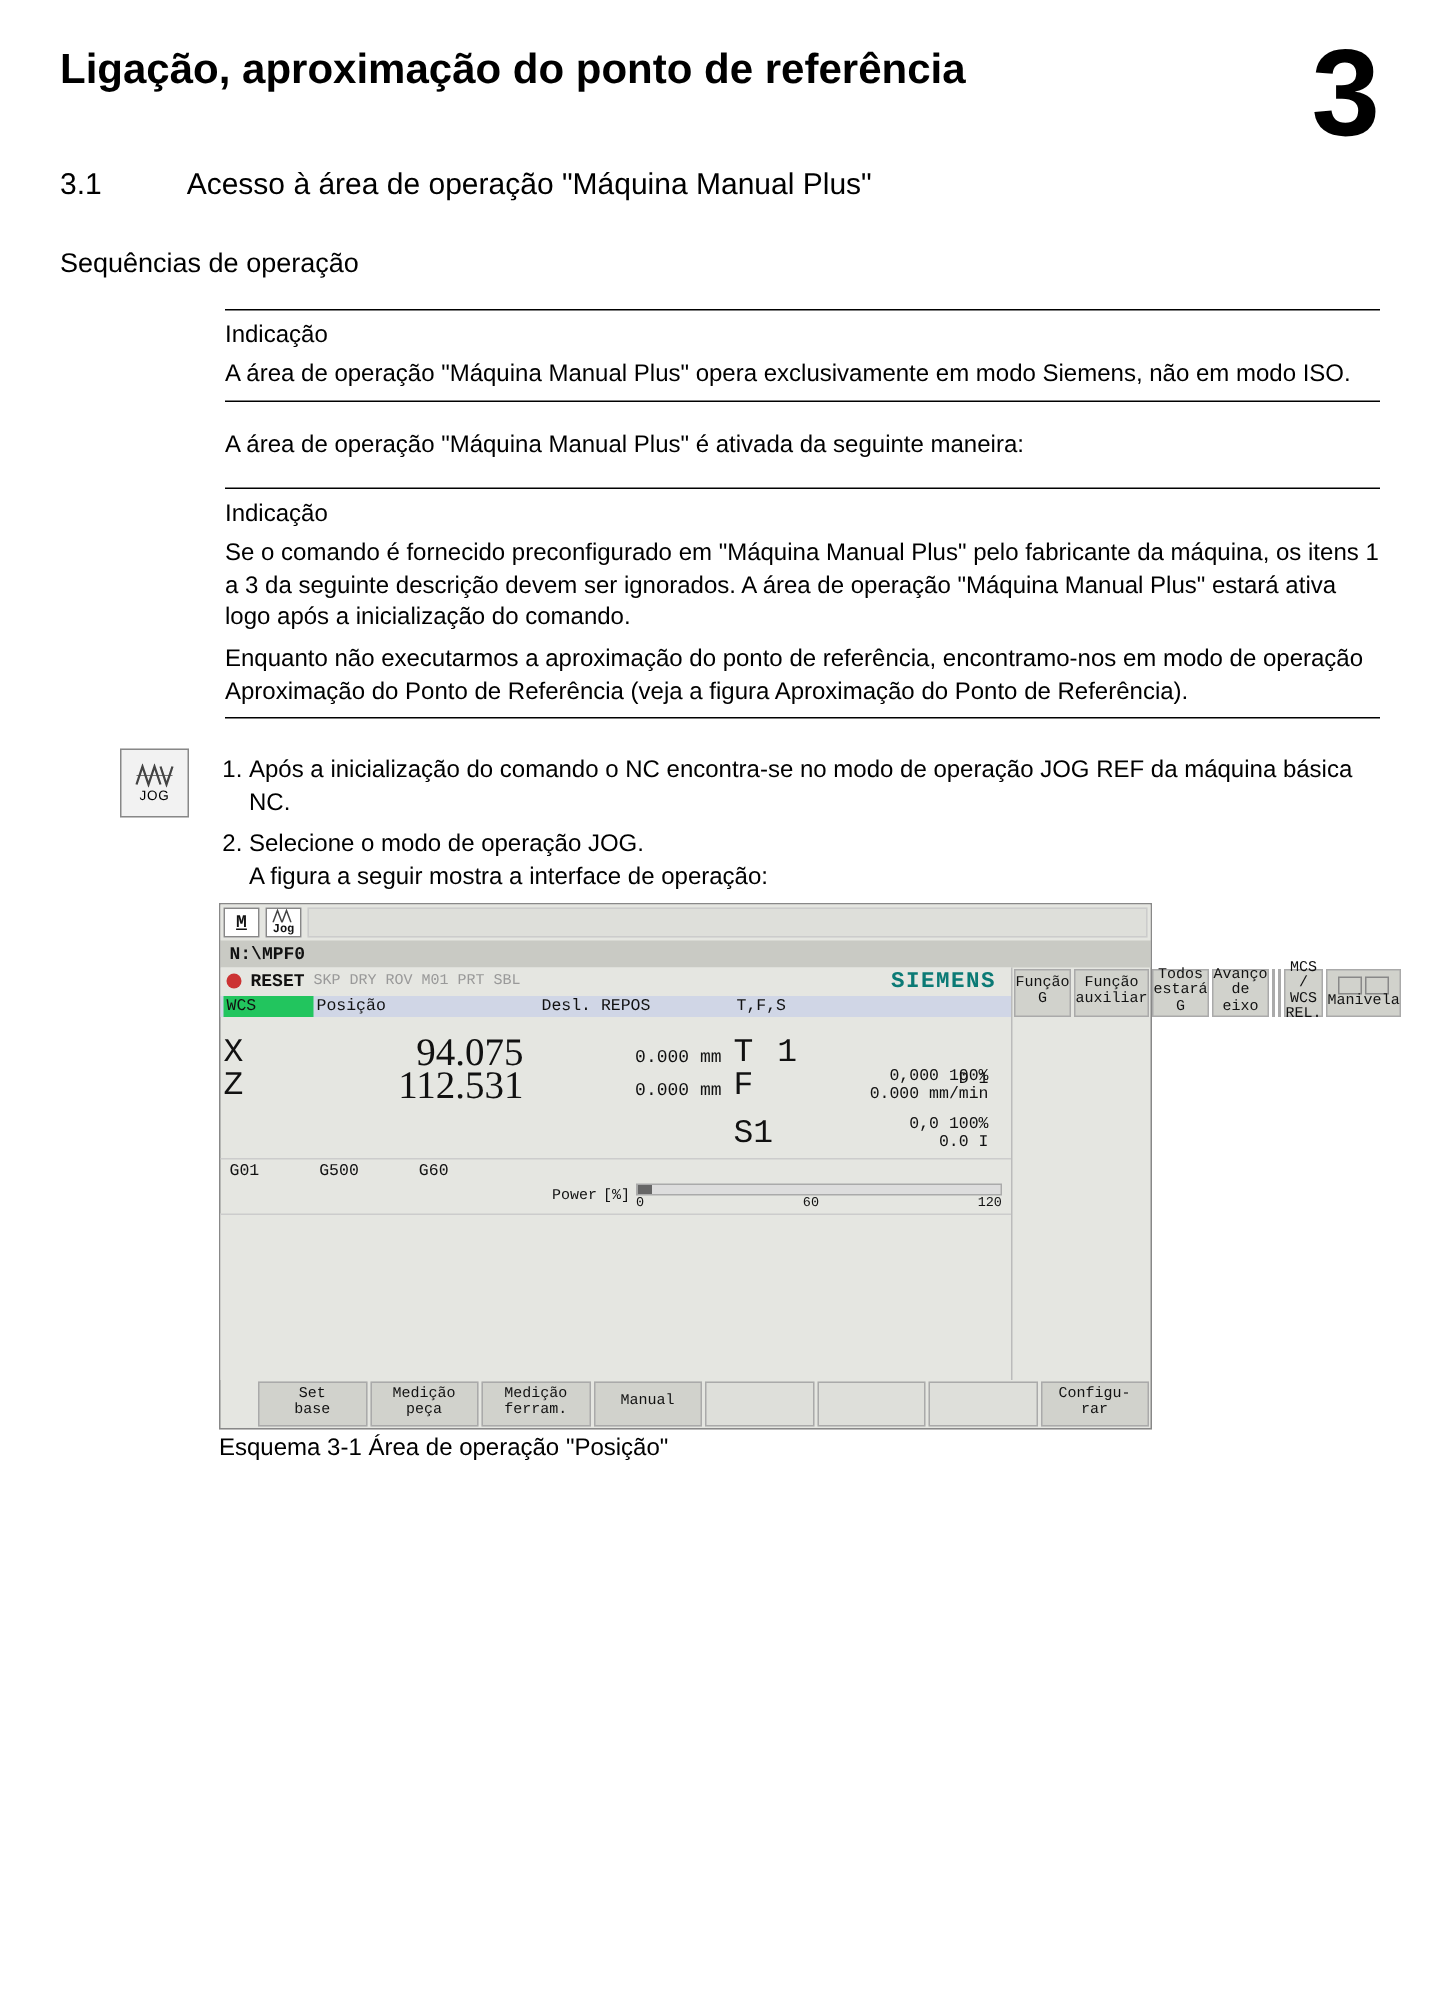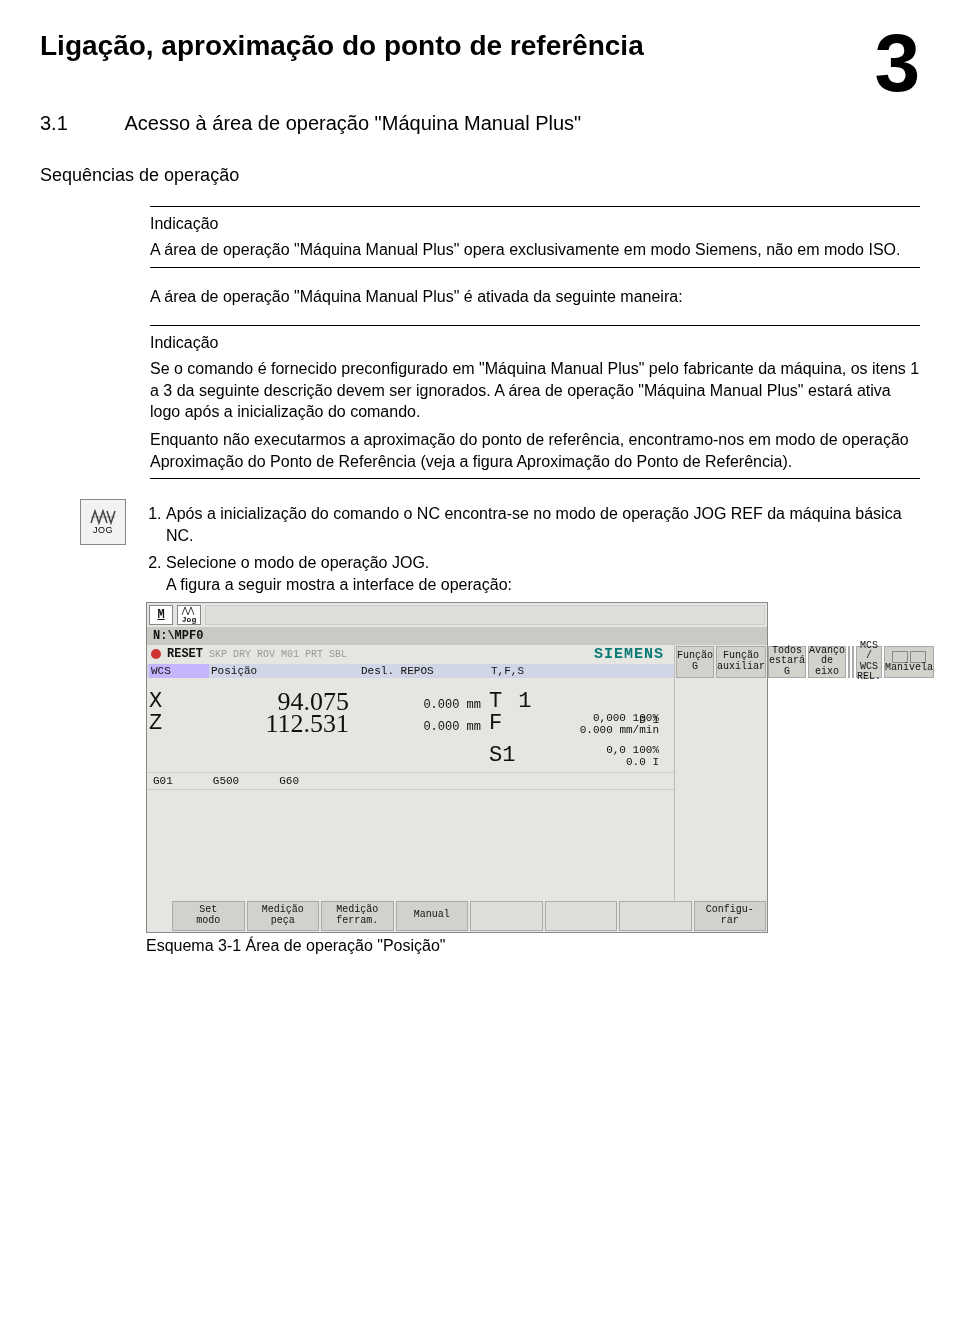--- a/index.html
+++ b/index.html
@@ -220,21 +220,21 @@
           <div class="progline">N:\MPF0</div>
           <div class="main">
             <div class="center">
               <div class="statline">
                 <span class="reset-dot"></span>
                 <span style="font-weight:bold;">RESET</span>
                 <span style="color:#999;font-size:10px;">SKP DRY  ROV  M01 PRT SBL</span>
                 <span class="siemens">SIEMENS</span>
               </div>
               <div class="hdr">
-                <span style="background:#c4b5fd;">WCS</span>
+                <span style="background:#22c55e;">WCS</span>
                 <span>Posição</span>
                 <span>Desl. REPOS</span>
                 <span>T,F,S</span>
               </div>
               <div class="posarea" style="height:30px;align-items:center;">
                 <span class="ax">X</span>
                 <span class="pos" style="text-align:right;padding-right:10px;">94.075</span>
                 <span class="desl" style="text-align:right;padding-right:8px;">0.000 mm</span>
                 <span class="tfs">
                   <span class="frow">
@@ -271,20 +271,32 @@
                     </span>
                   </span>
                 </span>
               </div>
               <div style="border-top:1px solid #ccc;"></div>
               <div class="gline">
                 <span>G01</span>
                 <span>G500</span>
                 <span>G60</span>
               </div>
+              <div class="powerline" style="justify-content:flex-end;width:300px;margin-left:auto;">
+                <span>Power</span>
+                <span>[%]</span>
+                <div style="flex:1;">
+                  <div class="bar"></div>
+                  <div style="display:flex;justify-content:space-between;font-size:9px;">
+                    <span>0</span>
+                      <span>60</span>
+                      <span>120</span>
+                  </div>
+                </div>
+              </div>
               <div style="height:110px;background:#e5e6e1;border-top:1px solid #ccc;"></div>
             </div>
             <div class="sidecol">
               <div class="sbtn">
                   <span>Função</span>
                   <span>G</span>
                 </div>
               <div class="sbtn">
                   <span>Função</span>
                   <span>auxiliar</span>
@@ -308,21 +320,21 @@
                     <span class="mcsicon"></span>
                     <span class="mcsicon"></span>
                   </span>
                   <span>Manivela</span>
                 </div>
             </div>
           </div>
           <div class="botrow">
             <div class="bbtn">
                 <span>Set</span>
-                <span>modo</span>
+                <span>base</span>
               </div>
             <div class="bbtn">
                 <span>Medição</span>
                 <span>peça</span>
               </div>
             <div class="bbtn">
                 <span>Medição</span>
                 <span>ferram.</span>
               </div>
             <div class="bbtn">

